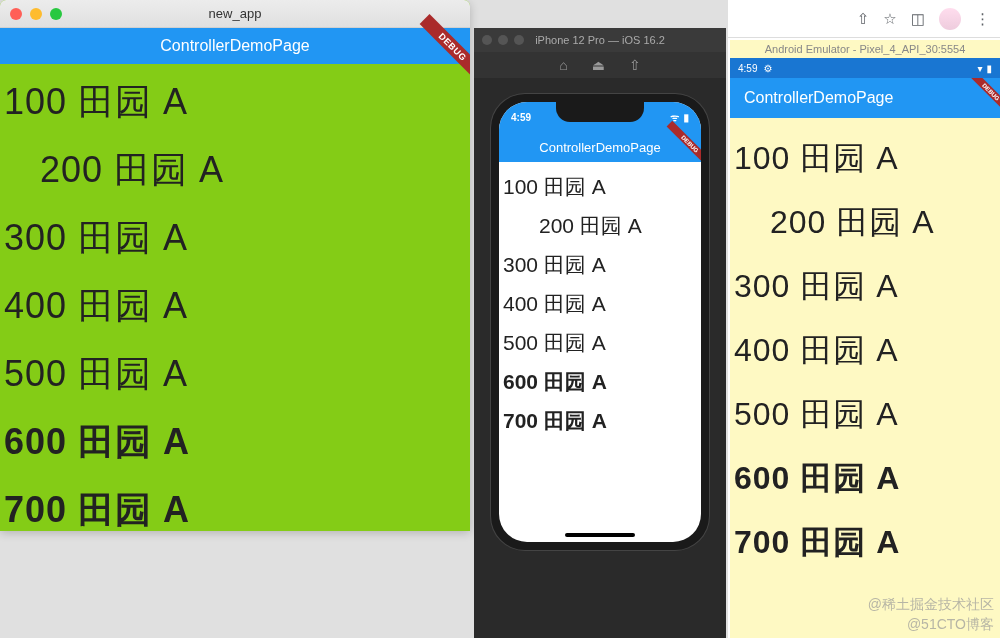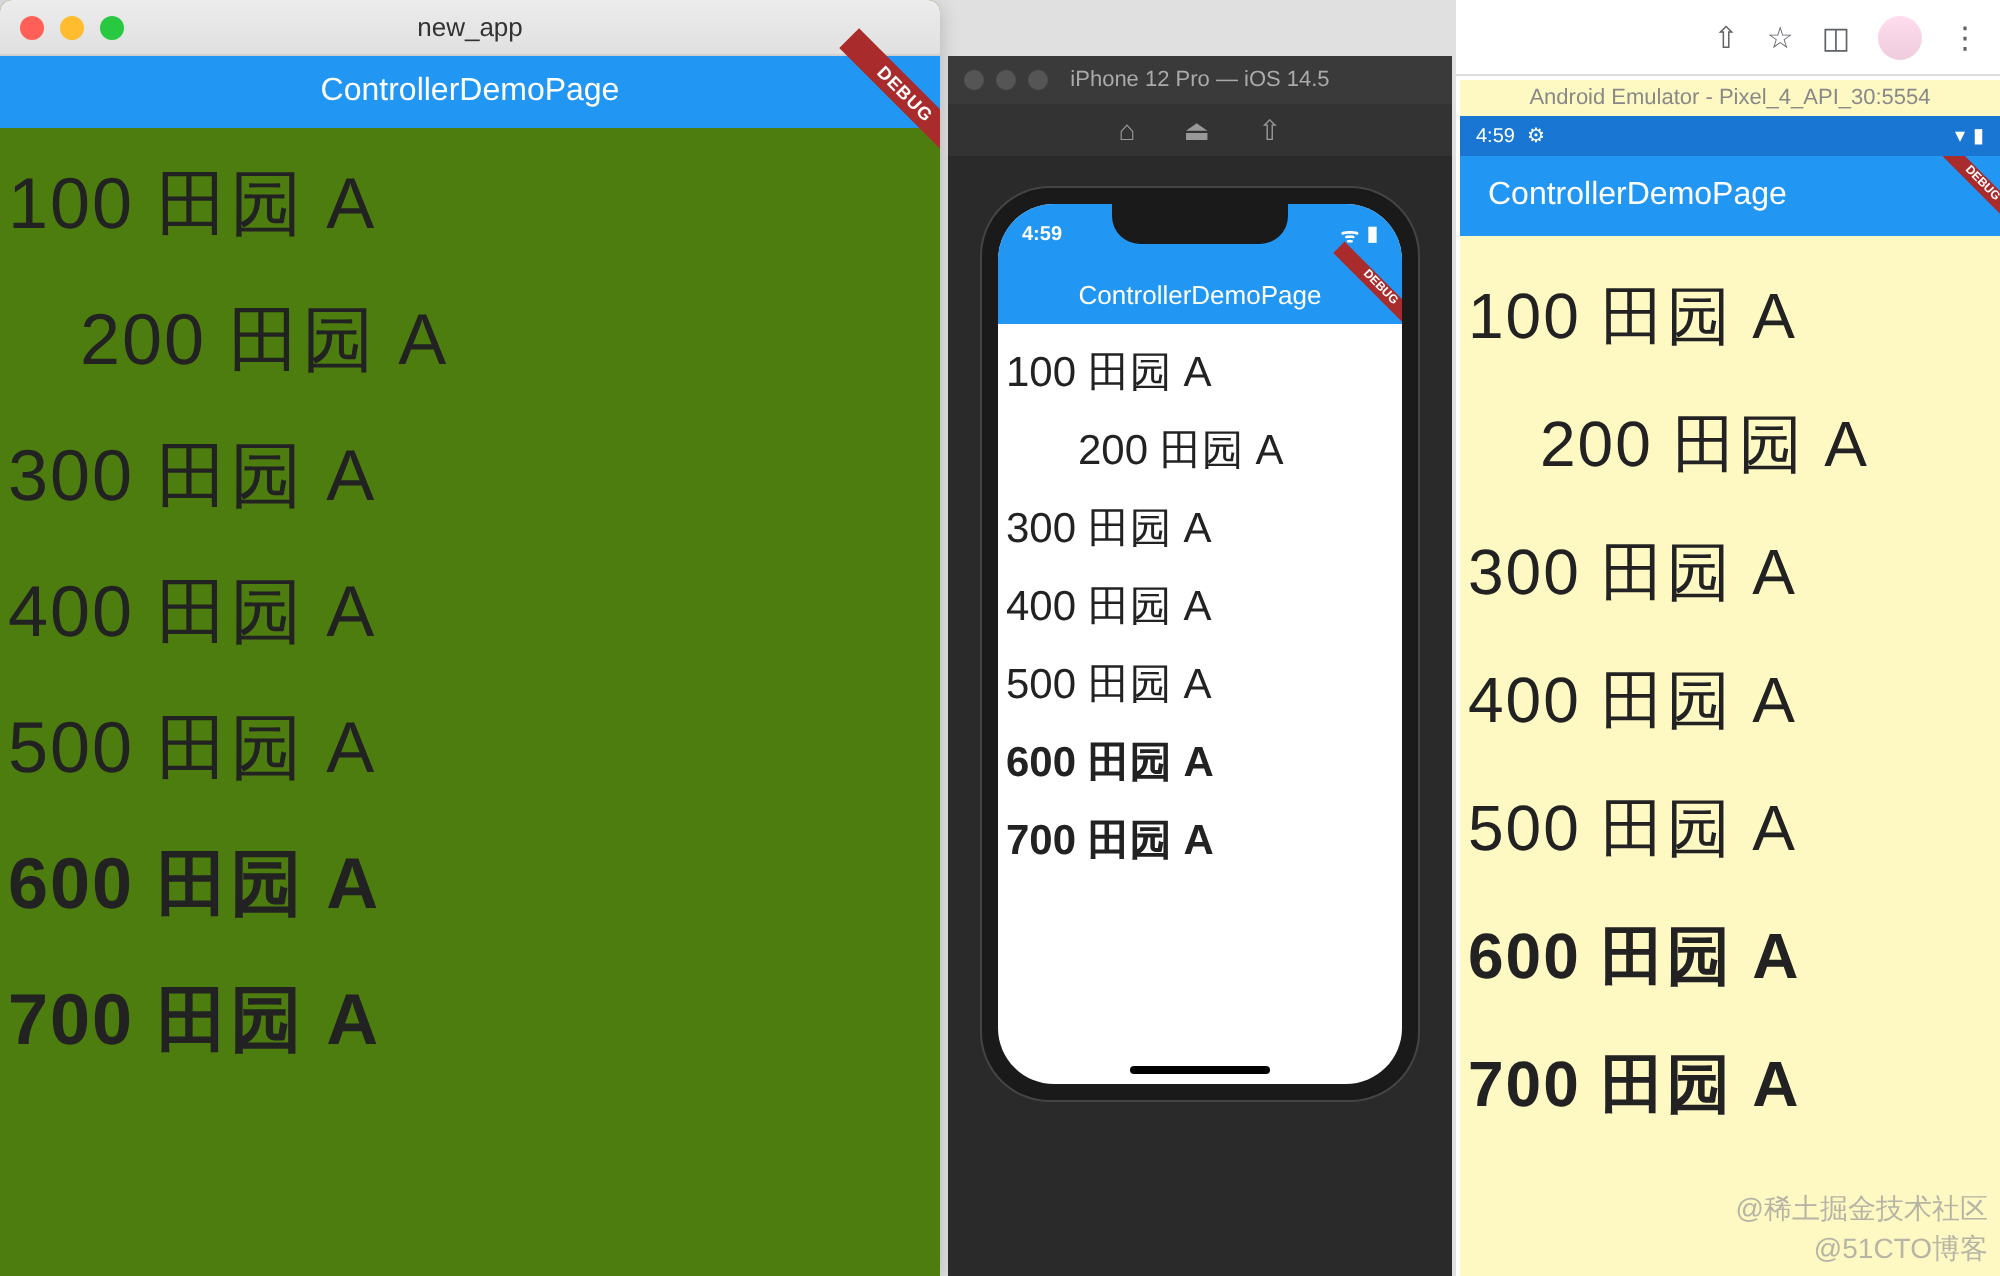--- a/index.html
+++ b/index.html
@@ -11,22 +11,22 @@
       overflow: hidden;
       position: relative;
     }
 
     
     .mac-window {
       position: absolute;
       left: 0;
       top: 0;
       width: 470px;
-      height: 638px;
-      background: #4d7c0f;
+      height: 531px;
+      background: #84cc16;
       border-radius: 6px 6px 0 0;
       box-shadow: 0 2px 10px rgba(0,0,0,0.2);
       overflow: hidden;
     }
     .mac-titlebar {
       height: 28px;
       background: linear-gradient(#ececec, #e0e0e0);
       display: flex;
       align-items: center;
       position: relative;
@@ -274,21 +274,21 @@
   </div>
 </div>
 
 <div class="ios-sim">
   <div class="ios-titlebar">
     <div class="ios-tl">
         <div></div>
         <div></div>
         <div></div>
       </div>
-    <span>iPhone 12 Pro — iOS 14.5</span>
+    <span>iPhone 12 Pro — iOS 16.2</span>
   </div>
   <div class="ios-toolbar">
     <span>⌂</span>
     <span>⏏</span>
     <span>⇧</span>
   </div>
   <div class="iphone-frame">
     <div class="iphone-screen">
       <div class="notch"></div>
       <div class="iphone-status">

